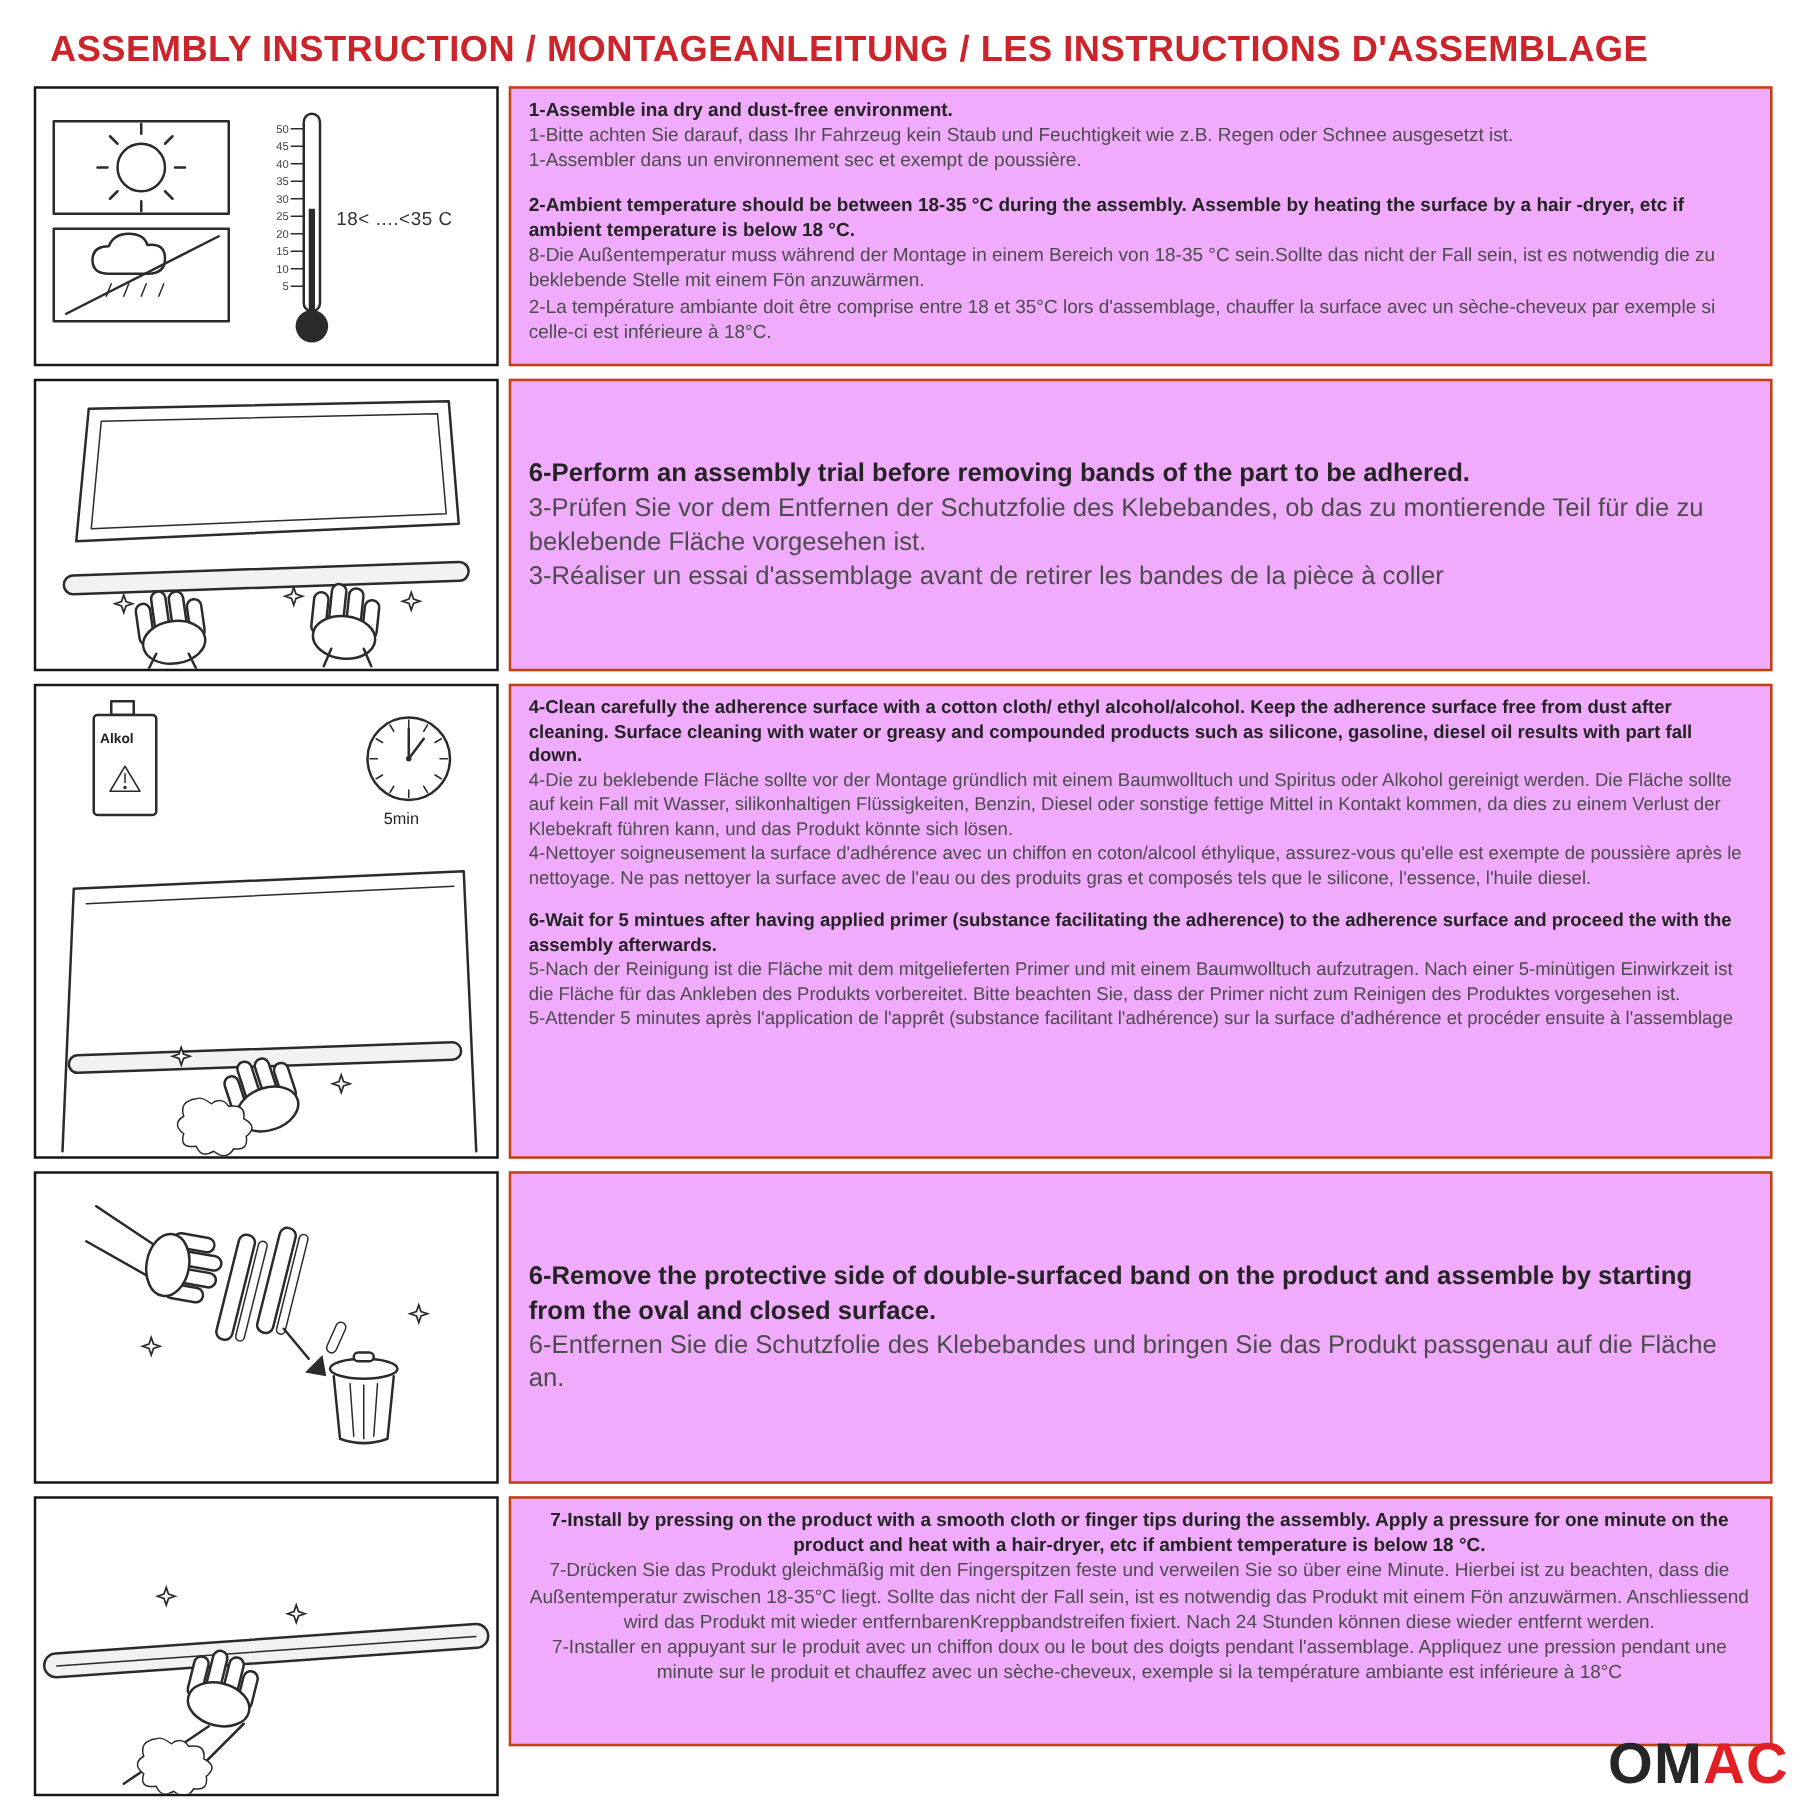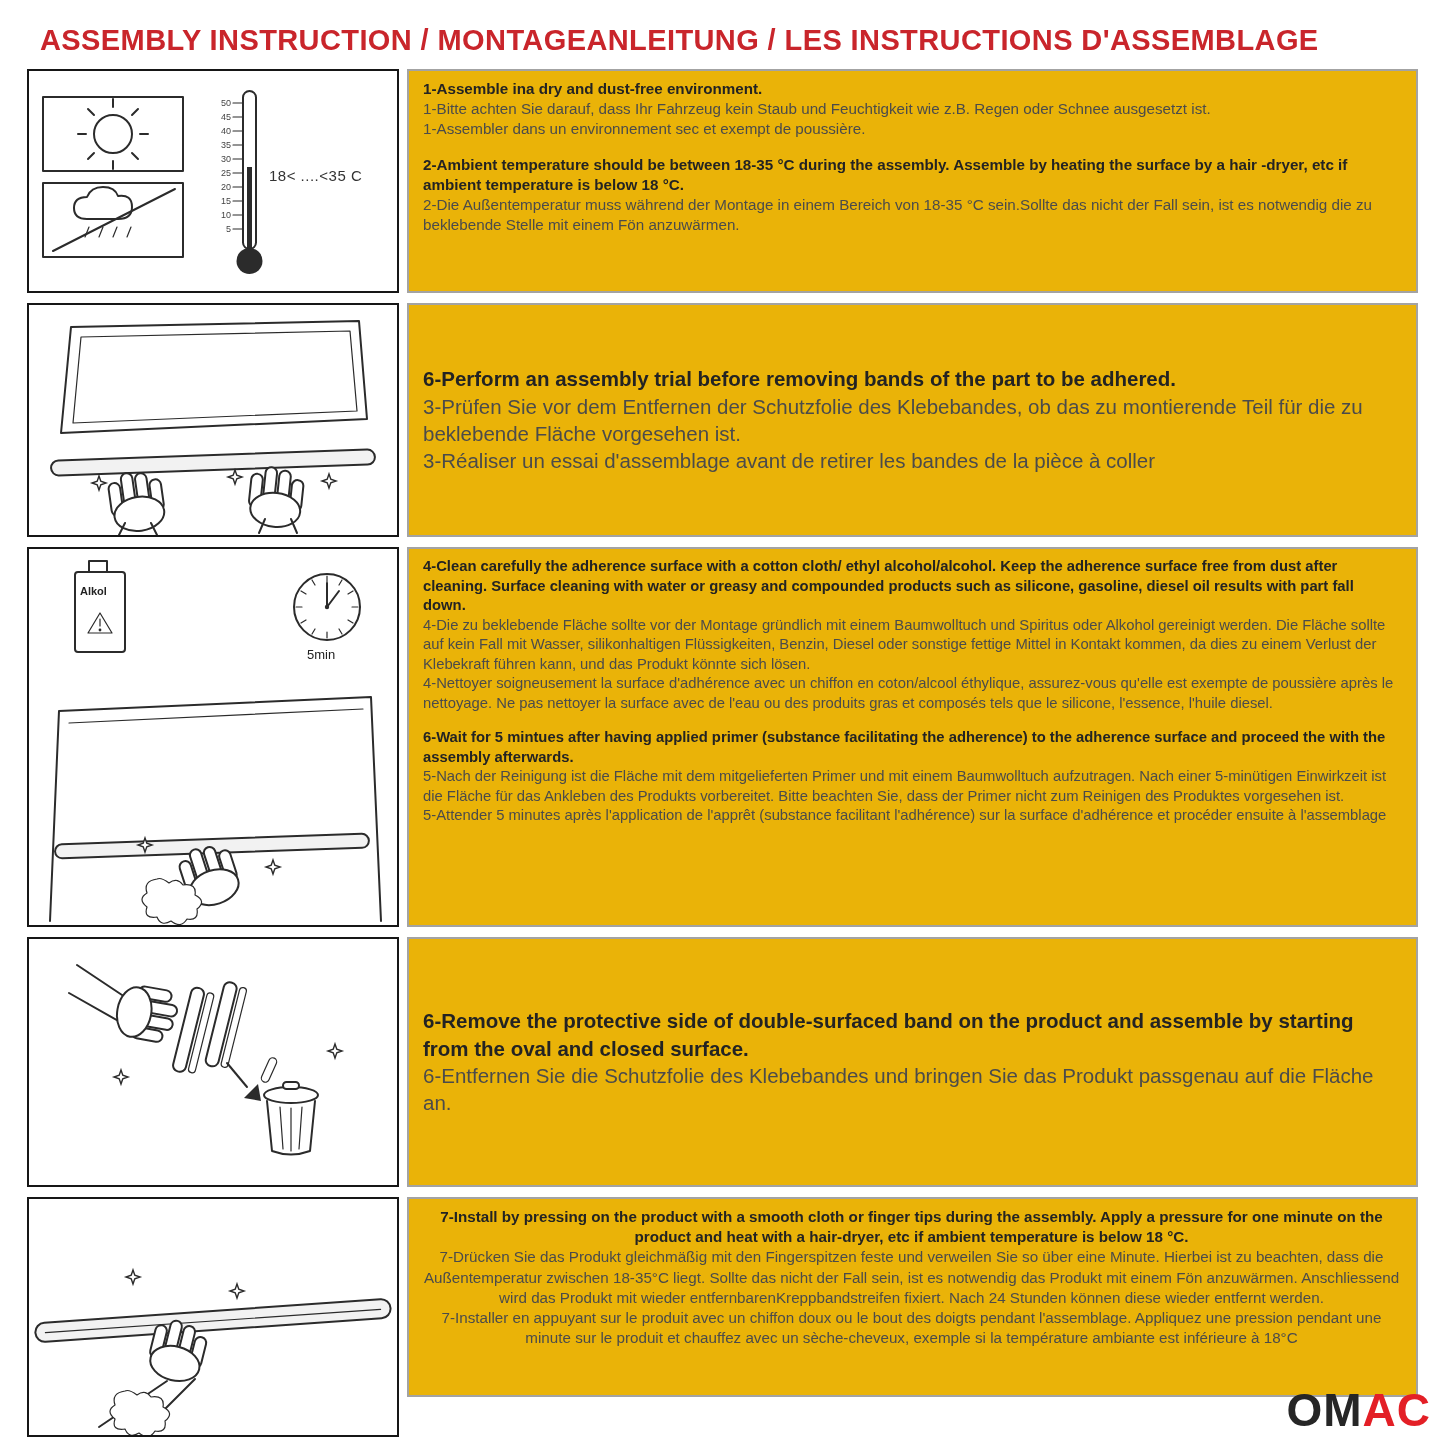--- a/index.html
+++ b/index.html
@@ -13,21 +13,21 @@
     color:var(--accent,#c9252b);white-space:nowrap;
   }
   .rows{margin:0 27px;}
   .row{display:flex;gap:8px;margin-bottom:10px;align-items:stretch;}
   .illus{
     flex:0 0 372px;width:372px;border:2px solid #161616;background:#fff;
     position:relative;box-sizing:border-box;
   }
   .illus svg{display:block;width:100%;height:100%;}
   .textbox{
-    flex:1;border:2px solid #a3a3a3;background:#eab308;box-sizing:border-box;
+    flex:1;border:2px solid #c2410c;background:#f0abfc;box-sizing:border-box;
     padding:8px 16px 8px 14px;
   }
   .textbox p{margin:0;}
   p.b{font-weight:bold;color:#232323;}
   p.n{color:#4b4b4b;}
   .sp{height:15px;}
   .fs-sm{font-size:15.2px;line-height:1.33;}
   .fs-xs{font-size:14.8px;line-height:1.32;}
   .fs-lg{font-size:20.5px;line-height:1.34;}
   .vcenter{display:flex;flex-direction:column;justify-content:center;}
@@ -113,21 +113,22 @@
 10
 5</div>
       <div class="ovl thermo-range">18&lt; ....&lt;35 C</div>
     </div>
     <div class="textbox fs-sm">
       <p class="b">1-Assemble ina dry and dust-free environment.</p>
       <p class="n">1-Bitte achten Sie darauf, dass Ihr Fahrzeug kein Staub und Feuchtigkeit wie z.B. Regen oder Schnee ausgesetzt ist.</p>
       <p class="n">1-Assembler dans un environnement sec et exempt de poussière.</p>
       <div class="sp"></div>
       <p class="b">2-Ambient temperature should be between 18-35 °C  during the assembly. Assemble by heating the surface by a hair -dryer, etc if ambient temperature is below 18 °C.</p>
-      <p class="n">2-Die Außentemperatur muss während der Montage in einem Bereich von 18-35 °C  sein.Sollte das nicht der Fall sein, ist es notwendig die zu beklebende Stelle mit einem Fön anzuwärmen.</p>
+      <p class="n">8-Die Außentemperatur muss während der Montage in einem Bereich von 18-35 °C  sein.Sollte das nicht der Fall sein, ist es notwendig die zu beklebende Stelle mit einem Fön anzuwärmen.</p>
+      <p class="n">2-La température ambiante doit être comprise entre 18 et 35°C lors d'assemblage, chauffer la surface avec un sèche-cheveux par exemple si celle-ci est inférieure à 18°C.</p>
     </div>
   </div>
 
   <div class="row r2">
     <div class="illus">
       <svg viewBox="0 0 368 230" preserveAspectRatio="xMidYMid meet">
         <g>
           <polygon class="ln" points="42,22 330,16 338,114 32,128"></polygon>
           <polygon class="ln thin" points="52,32 321,26 328,106 44,118"></polygon>
         </g>

